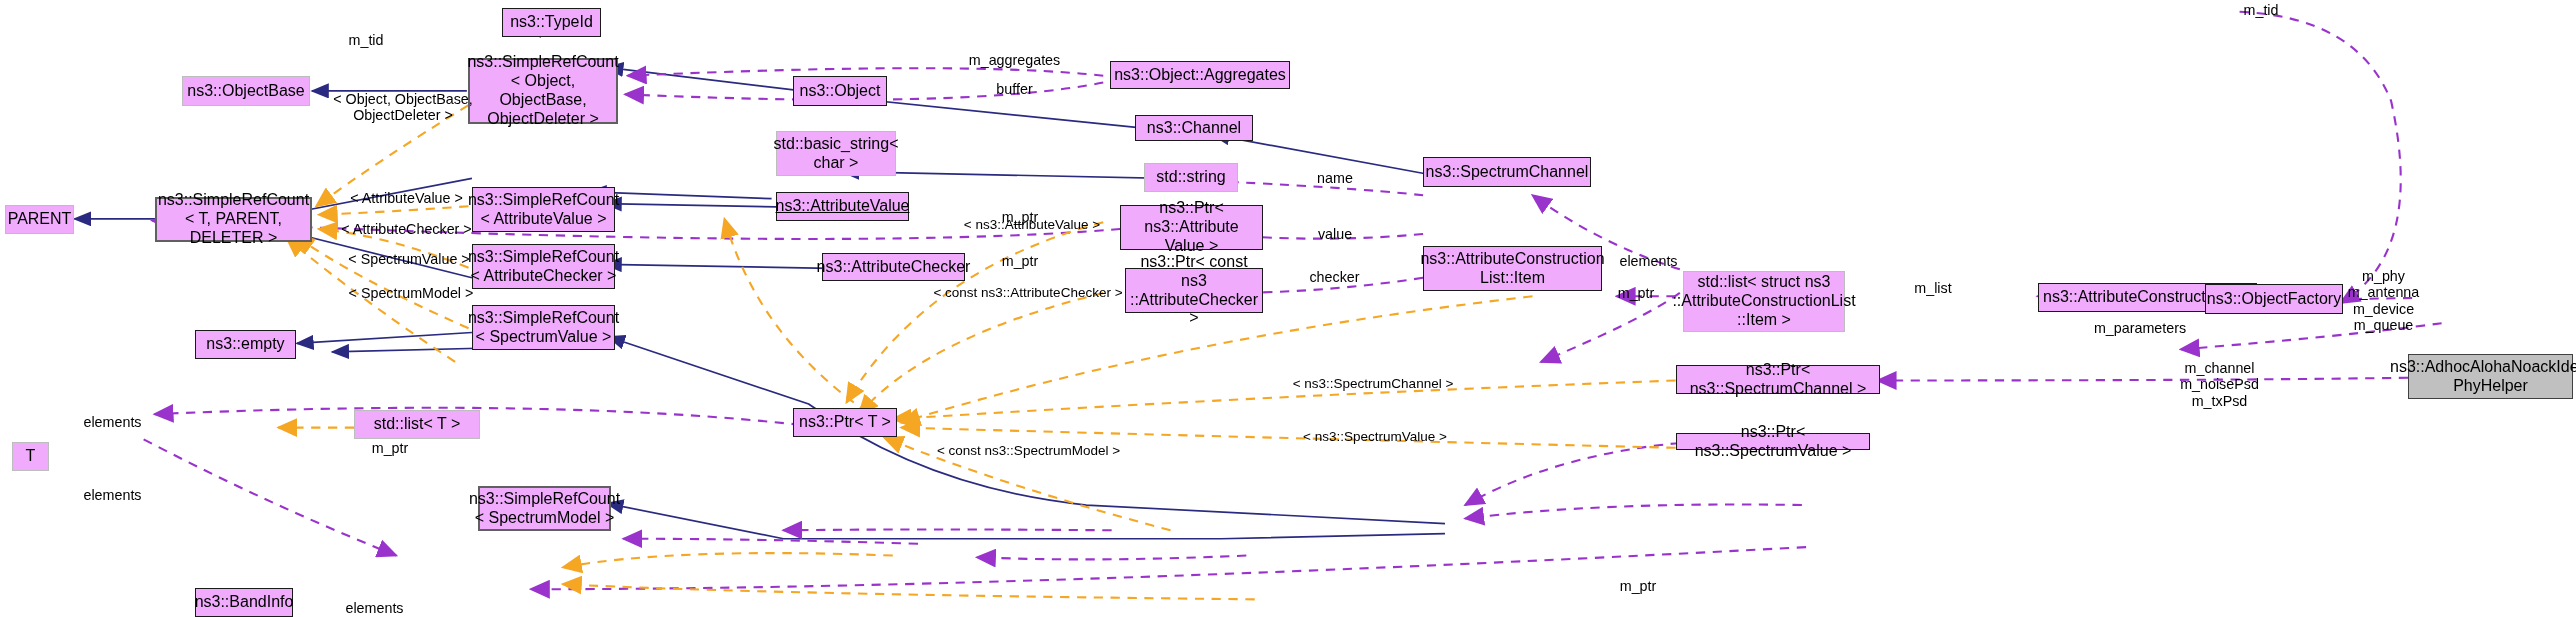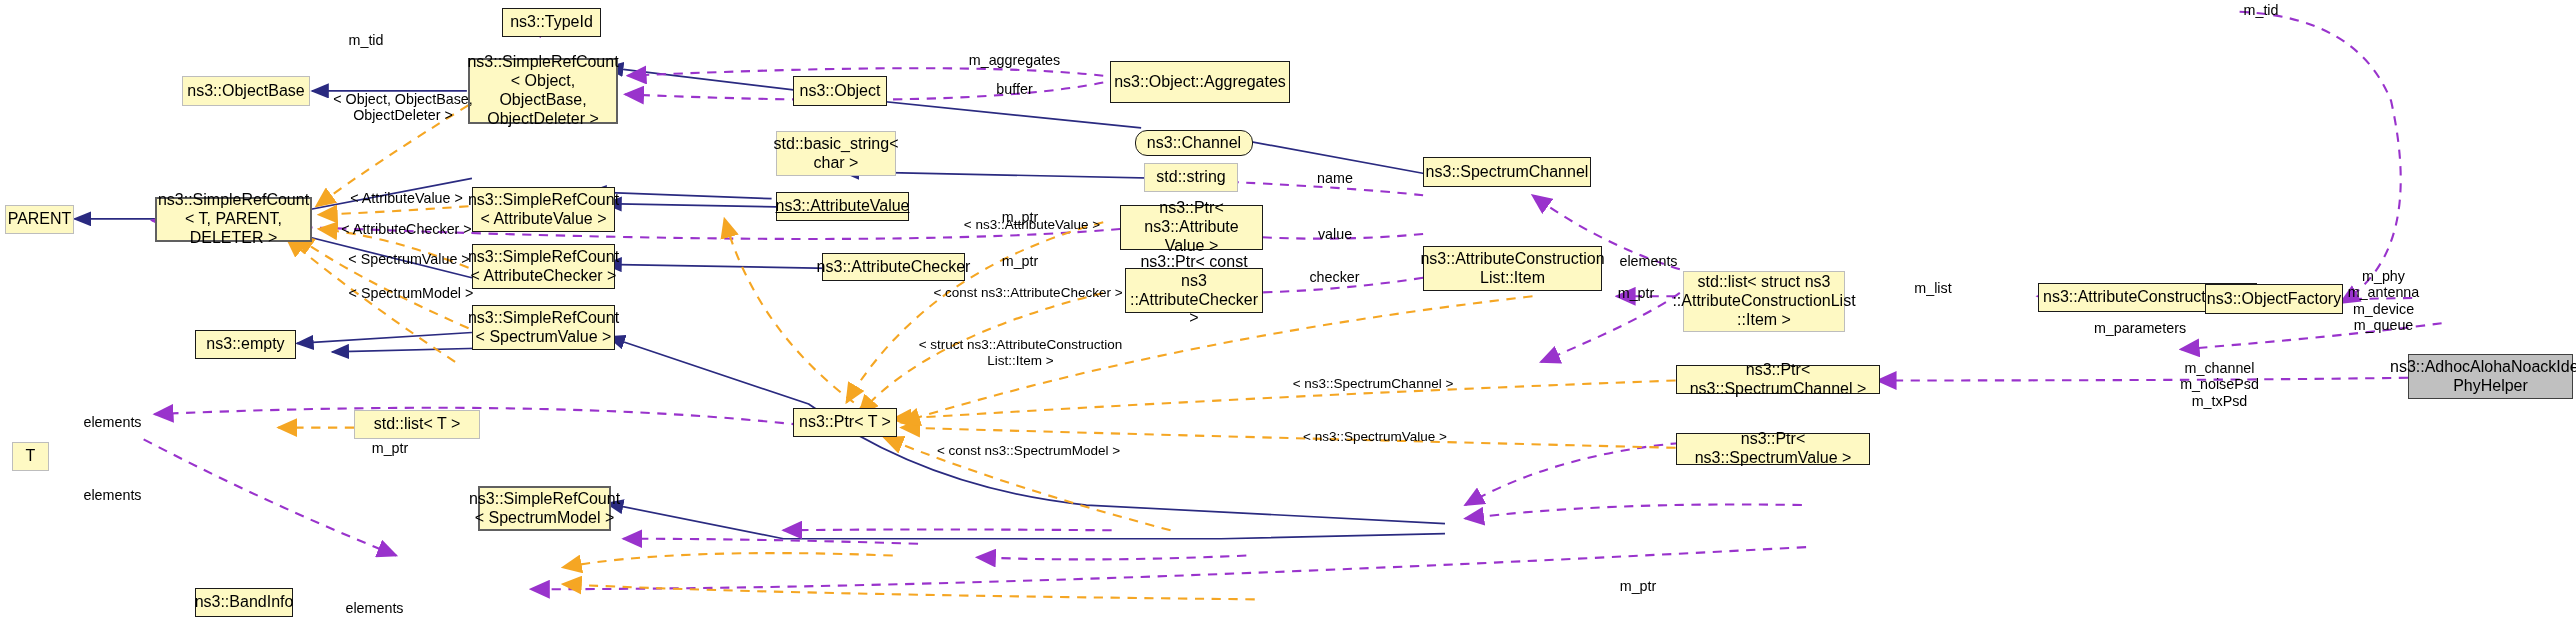--- a/index.html
+++ b/index.html
@@ -16,21 +16,21 @@
   .node{
     position:absolute;
     box-sizing:border-box;
     display:flex;
     align-items:center;
     justify-content:center;
     text-align:center;
     line-height:1.18;
     font-size:16px;
     color:#000000;
-    background:#fef9c3;
+    background:#f0abfc;
     white-space:pre-line;
     z-index:5;
   }
   
   .node.solid{border:1.7px solid #1a1a1a;}
   
   .node.light{border:1.7px solid #bdbdbd;}
   
   .node.thick{border:2.5px solid #606060;}
   
@@ -133,23 +133,23 @@
   <div class="node solid" style="left:502px;top:8.4px;width:99px;height:29px;">ns3::TypeId</div>
 
   <div class="node light" style="left:182px;top:76px;width:128px;height:30px;text-align:center;">ns3::ObjectBase</div>
 
   <div class="node thick" style="left:468px;top:58px;width:150px;height:66px;">ns3::SimpleRefCount
 &lt; Object, ObjectBase,
 ObjectDeleter &gt;</div>
 
   <div class="node solid" style="left:793px;top:76px;width:94px;height:30px;">ns3::Object</div>
 
-  <div class="node solid" style="left:1110px;top:61px;width:180px;height:42px;">ns3::Object::Aggregates</div>
-
-  <div class="node solid" style="left:1135px;top:130px;width:118px;height:26px;border-radius:12px;">ns3::Channel</div>
+  <div class="node solid" style="left:1110px;top:61px;width:180px;height:28px;">ns3::Object::Aggregates</div>
+
+  <div class="node solid" style="left:1135px;top:115px;width:118px;height:26px;">ns3::Channel</div>
 
   <div class="node light" style="left:776px;top:131px;width:120px;height:45px;">std::basic_string&lt;
 char &gt;</div>
 
   <div class="node light" style="left:1144px;top:163px;width:94px;height:29px;">std::string</div>
 
   <div class="node solid" style="left:1423px;top:157px;width:168px;height:30px;">ns3::SpectrumChannel</div>
 
   <div class="node light" style="left:5px;top:205px;width:69px;height:29px;">PARENT</div>
 
@@ -190,21 +190,21 @@
 
   <div class="node current" style="left:2408px;top:354px;width:165px;height:45px;">ns3::AdhocAlohaNoackIdeal
 PhyHelper</div>
 
   <div class="node solid" style="left:1676px;top:365px;width:204px;height:29px;">ns3::Ptr&lt; ns3::SpectrumChannel &gt;</div>
 
   <div class="node solid" style="left:793px;top:408px;width:104px;height:29px;">ns3::Ptr&lt; T &gt;</div>
 
   <div class="node light" style="left:354px;top:410px;width:126px;height:29px;">std::list&lt; T &gt;</div>
 
-  <div class="node solid" style="left:1676px;top:433px;width:194px;height:32px;">ns3::Ptr&lt; ns3::SpectrumValue &gt;</div>
+  <div class="node solid" style="left:1676px;top:433px;width:194px;height:17px;">ns3::Ptr&lt; ns3::SpectrumValue &gt;</div>
 
   <div class="node light" style="left:11.8px;top:442px;width:37px;height:29px;">T</div>
 
   <div class="node thick" style="left:478px;top:486px;width:133px;height:45px;">ns3::SimpleRefCount
 &lt; SpectrumModel &gt;</div>
 
   <div class="node solid" style="left:195px;top:588px;width:98px;height:29px;">ns3::BandInfo</div>
 
   <div class="edge-label" style="left:328px;top:32px;width:76px;">m_tid</div>
 
@@ -228,22 +228,20 @@
   <div class="edge-label" style="left:1297px;top:170px;width:76px;">name</div>
 
   <div class="edge-label" style="left:1297px;top:226px;width:76px;">value</div>
 
   <div class="edge-label" style="left:1288px;top:269px;width:93px;">checker</div>
 
   <div class="edge-label small" style="left:941px;top:217px;width:182px;">&lt; ns3::AttributeValue &gt;</div>
 
   <div class="edge-label small" style="left:915px;top:285px;width:226px;">&lt; const ns3::AttributeChecker &gt;</div>
 
-  <div class="edge-label small" style="left:894px;top:337px;width:253px;">&lt; struct ns3::AttributeConstruction
-List::Item &gt;</div>
 
   <div class="edge-label small" style="left:1272px;top:376px;width:202px;">&lt; ns3::SpectrumChannel &gt;</div>
 
   <div class="edge-label small" style="left:1278px;top:429px;width:194px;">&lt; ns3::SpectrumValue &gt;</div>
 
   <div class="edge-label small" style="left:915px;top:443px;width:227px;">&lt; const ns3::SpectrumModel &gt;</div>
 
   <div class="edge-label" style="left:1602px;top:253px;width:93px;">elements</div>
 
   <div class="edge-label" style="left:1598px;top:285px;width:76px;">m_ptr</div>

